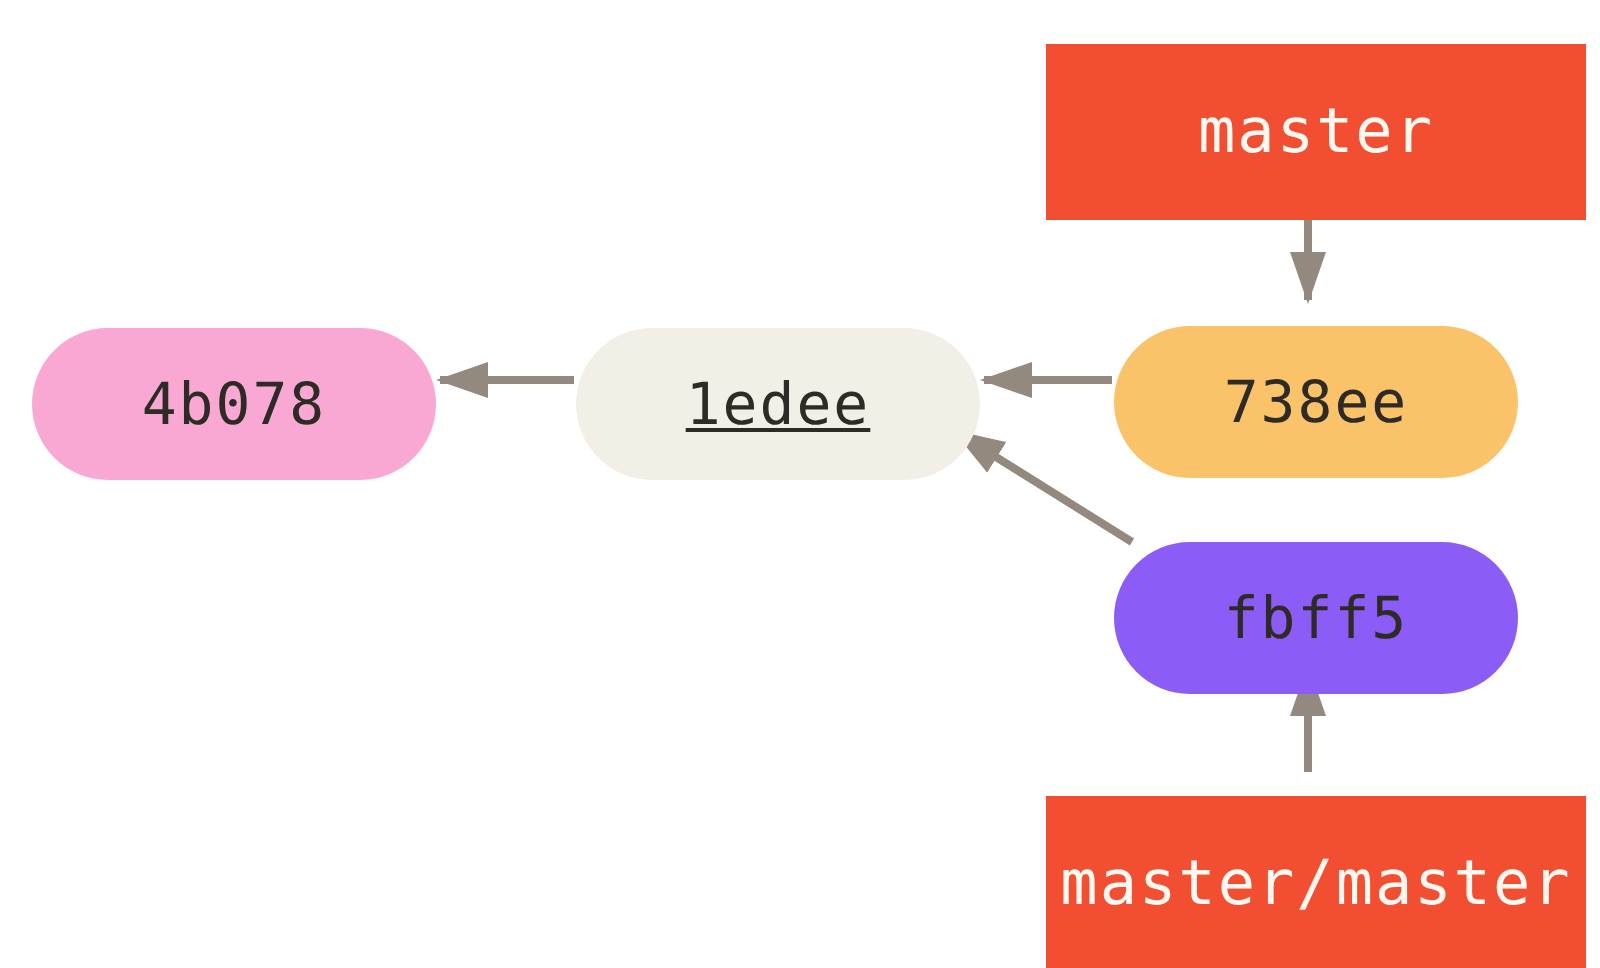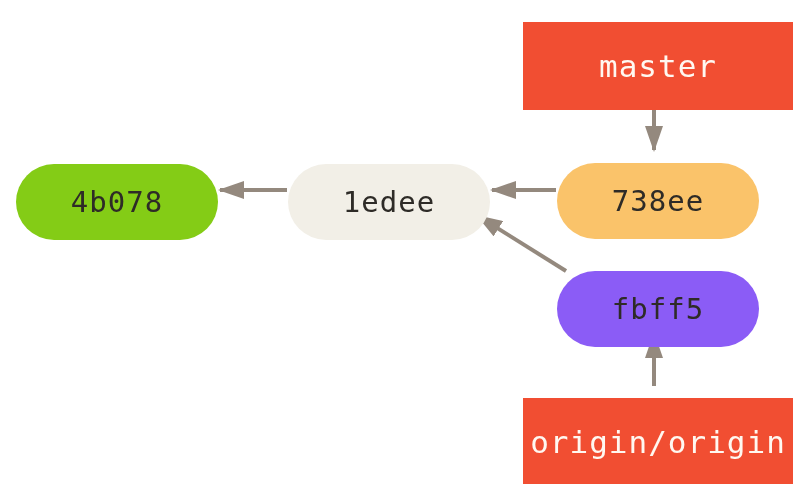--- a/index.html
+++ b/index.html
@@ -26,21 +26,21 @@
     border-radius:38px;
     font-size:29px;
     letter-spacing:1px;
   }
   .branch{
     width:270px;height:88px;
     font-size:31px;
     letter-spacing:1px;
   }
   .commit-4b078{left:16px;top:152px;}
-  .commit-1edee{left:288px;top:152px;}
+  .commit-1edee{left:288px;top:152px;text-decoration:underline;}
   .commit-738ee{left:557px;top:151px;}
   .commit-fbff5{left:557px;top:259px;}
   .branch-master{left:523px;top:10px;}
   .branch-origin-master{left:523px;top:386px;height:87px;}
   #edges{
     position:absolute;left:0;top:0;width:800px;height:484px;
     pointer-events:none;
   }
   #edges line{
     stroke:var(--arrow-color);
@@ -61,23 +61,23 @@
     </defs>
     <line x1="654" y1="98" x2="654" y2="150" marker-end="url(#ah)"></line>
     <line x1="654" y1="386" x2="654" y2="334" marker-end="url(#ah)"></line>
     <line x1="556" y1="190" x2="492" y2="190" marker-end="url(#ah)"></line>
     <line x1="287" y1="190" x2="220" y2="190" marker-end="url(#ah)"></line>
     <line x1="566" y1="271" x2="478" y2="216" marker-end="url(#ah)"></line>
   </svg>
 
   <div class="node branch branch-master" style="background: rgb(241, 78, 50); color: rgb(255, 248, 241);">master</div>
 
-  <div class="node branch branch-origin-master" style="background: rgb(241, 78, 50); color: rgb(255, 248, 241);">origin/origin</div>
+  <div class="node branch branch-origin-master" style="background: rgb(241, 78, 50); color: rgb(255, 248, 241);">master/master</div>
 
-  <div class="node commit commit-4b078" style="background: #84cc16; color: rgb(46, 43, 39);">4b078</div>
+  <div class="node commit commit-4b078" style="background: #f9a8d4; color: rgb(46, 43, 39);">4b078</div>
 
   <div class="node commit commit-1edee" style="background: rgb(242, 239, 231); color: rgb(46, 43, 39);">1edee</div>
 
   <div class="node commit commit-738ee" style="background: rgb(250, 195, 106); color: rgb(46, 43, 39); text-align: center;">738ee</div>
 
   <div class="node commit commit-fbff5" style="background: #8b5cf6; color: rgb(46, 43, 39);">fbff5</div>
 
 </div>
 
 </body></html>

